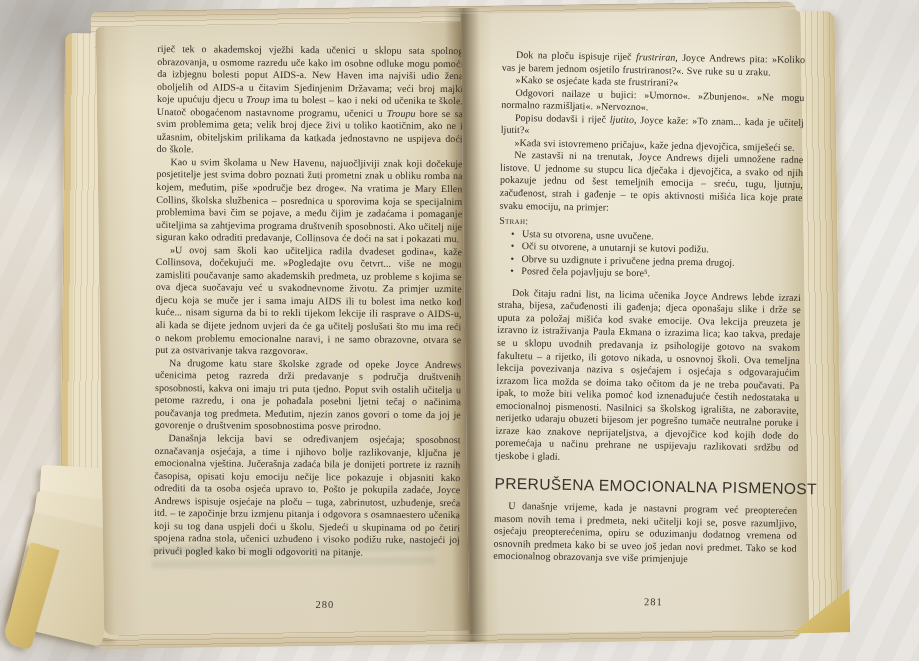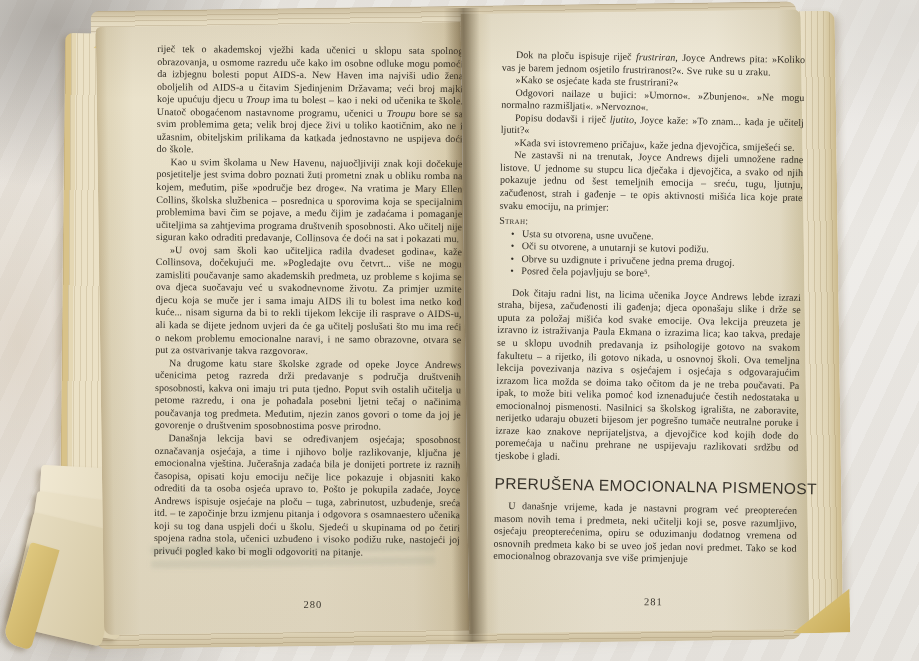--- a/index.html
+++ b/index.html
@@ -102,21 +102,21 @@
   ul.emotion-list li{margin:0;}
   ul.emotion-list li::before{content:"•";display:inline-block;width:11px;margin-left:2px;}
   .heading{
     font-family:"Liberation Sans","DejaVu Sans",sans-serif;font-weight:400;
     font-size:15.5px;letter-spacing:.4px;color:#38342c;text-align:center;
     margin:15px 0 10px 0;white-space:nowrap;
   }
   .pagenum{
     position:absolute;font-size:10.5px;letter-spacing:1px;color:#3a362e;text-align:center;
   }
-  .page-left .pagenum{left:56px;width:306px;bottom:22px;transform:rotate(.8deg);}
+  .page-left .pagenum{left:68px;width:306px;bottom:22px;transform:rotate(.8deg);}
   .page-right .pagenum{left:33px;width:303px;bottom:24px;transform:rotate(1deg);}
   .bleed{
     position:absolute;left:48px;top:520px;width:284px;height:30px;
     background:
       linear-gradient(180deg, rgba(128,140,122,.22) 0 8px, rgba(0,0,0,0) 8px 14px, rgba(128,140,122,.16) 14px 22px, rgba(0,0,0,0) 22px);
     filter:blur(2px);
   }
 </style>
 </head>
 <body>

